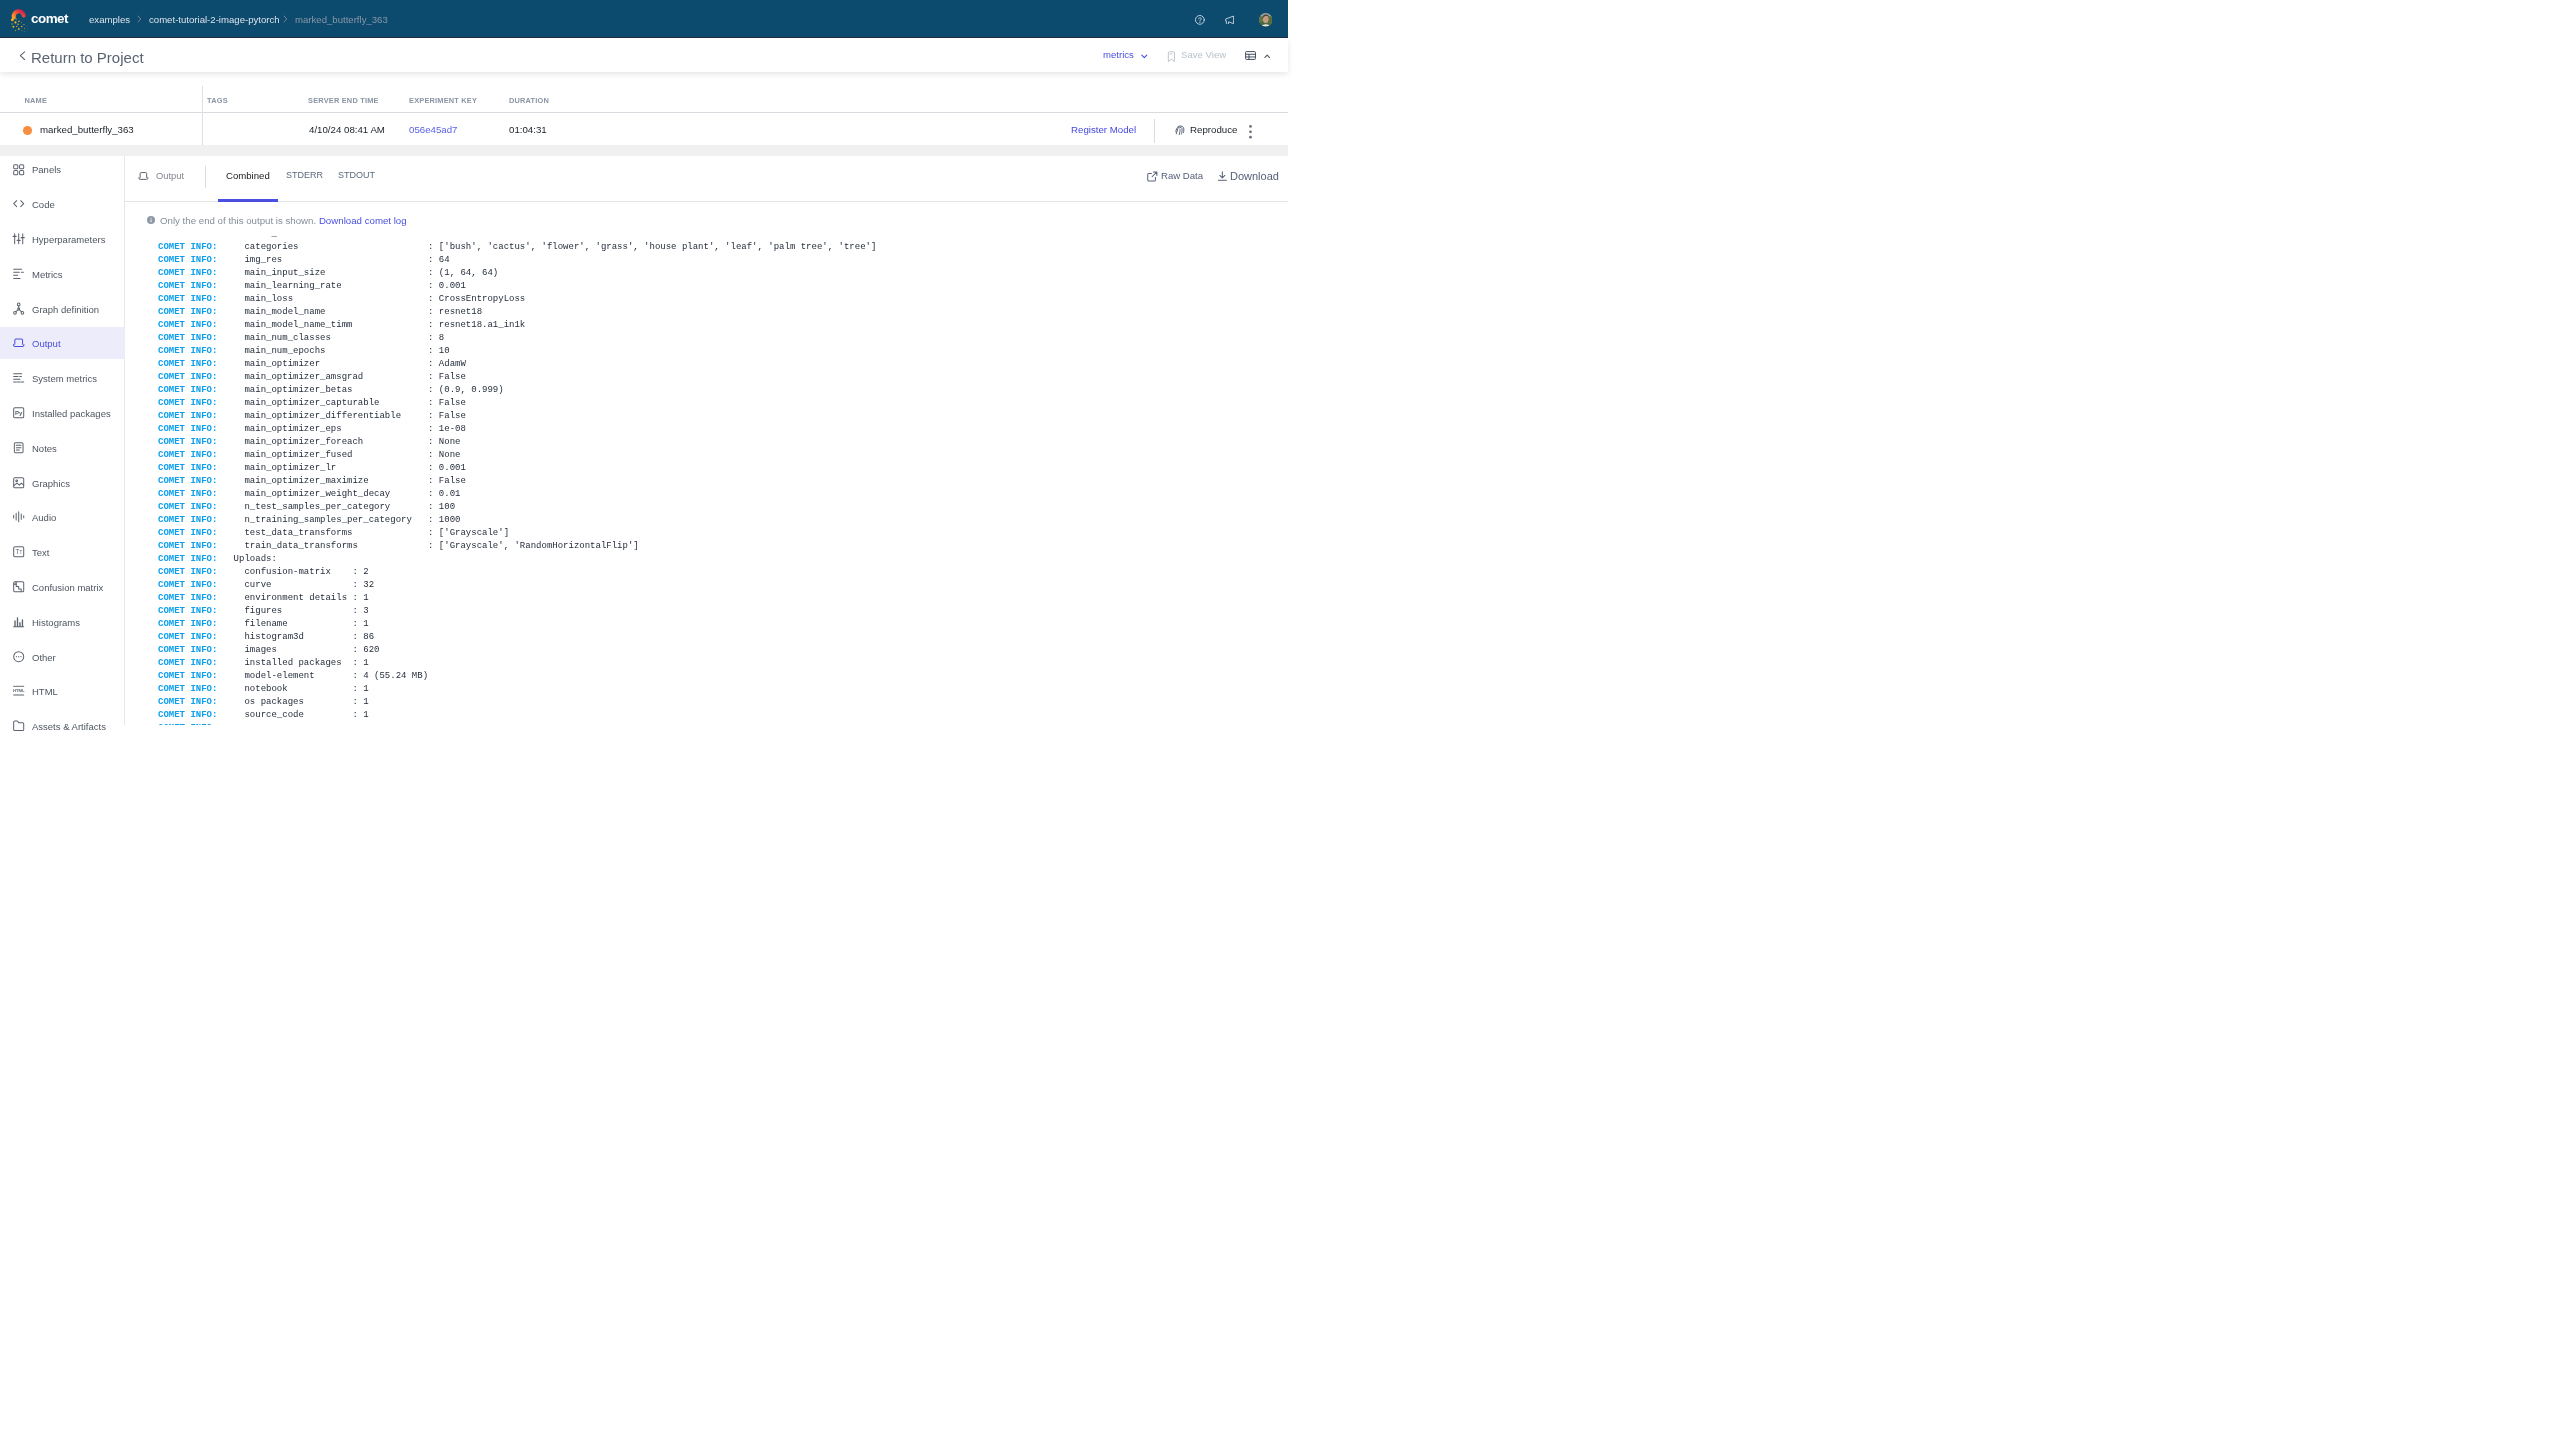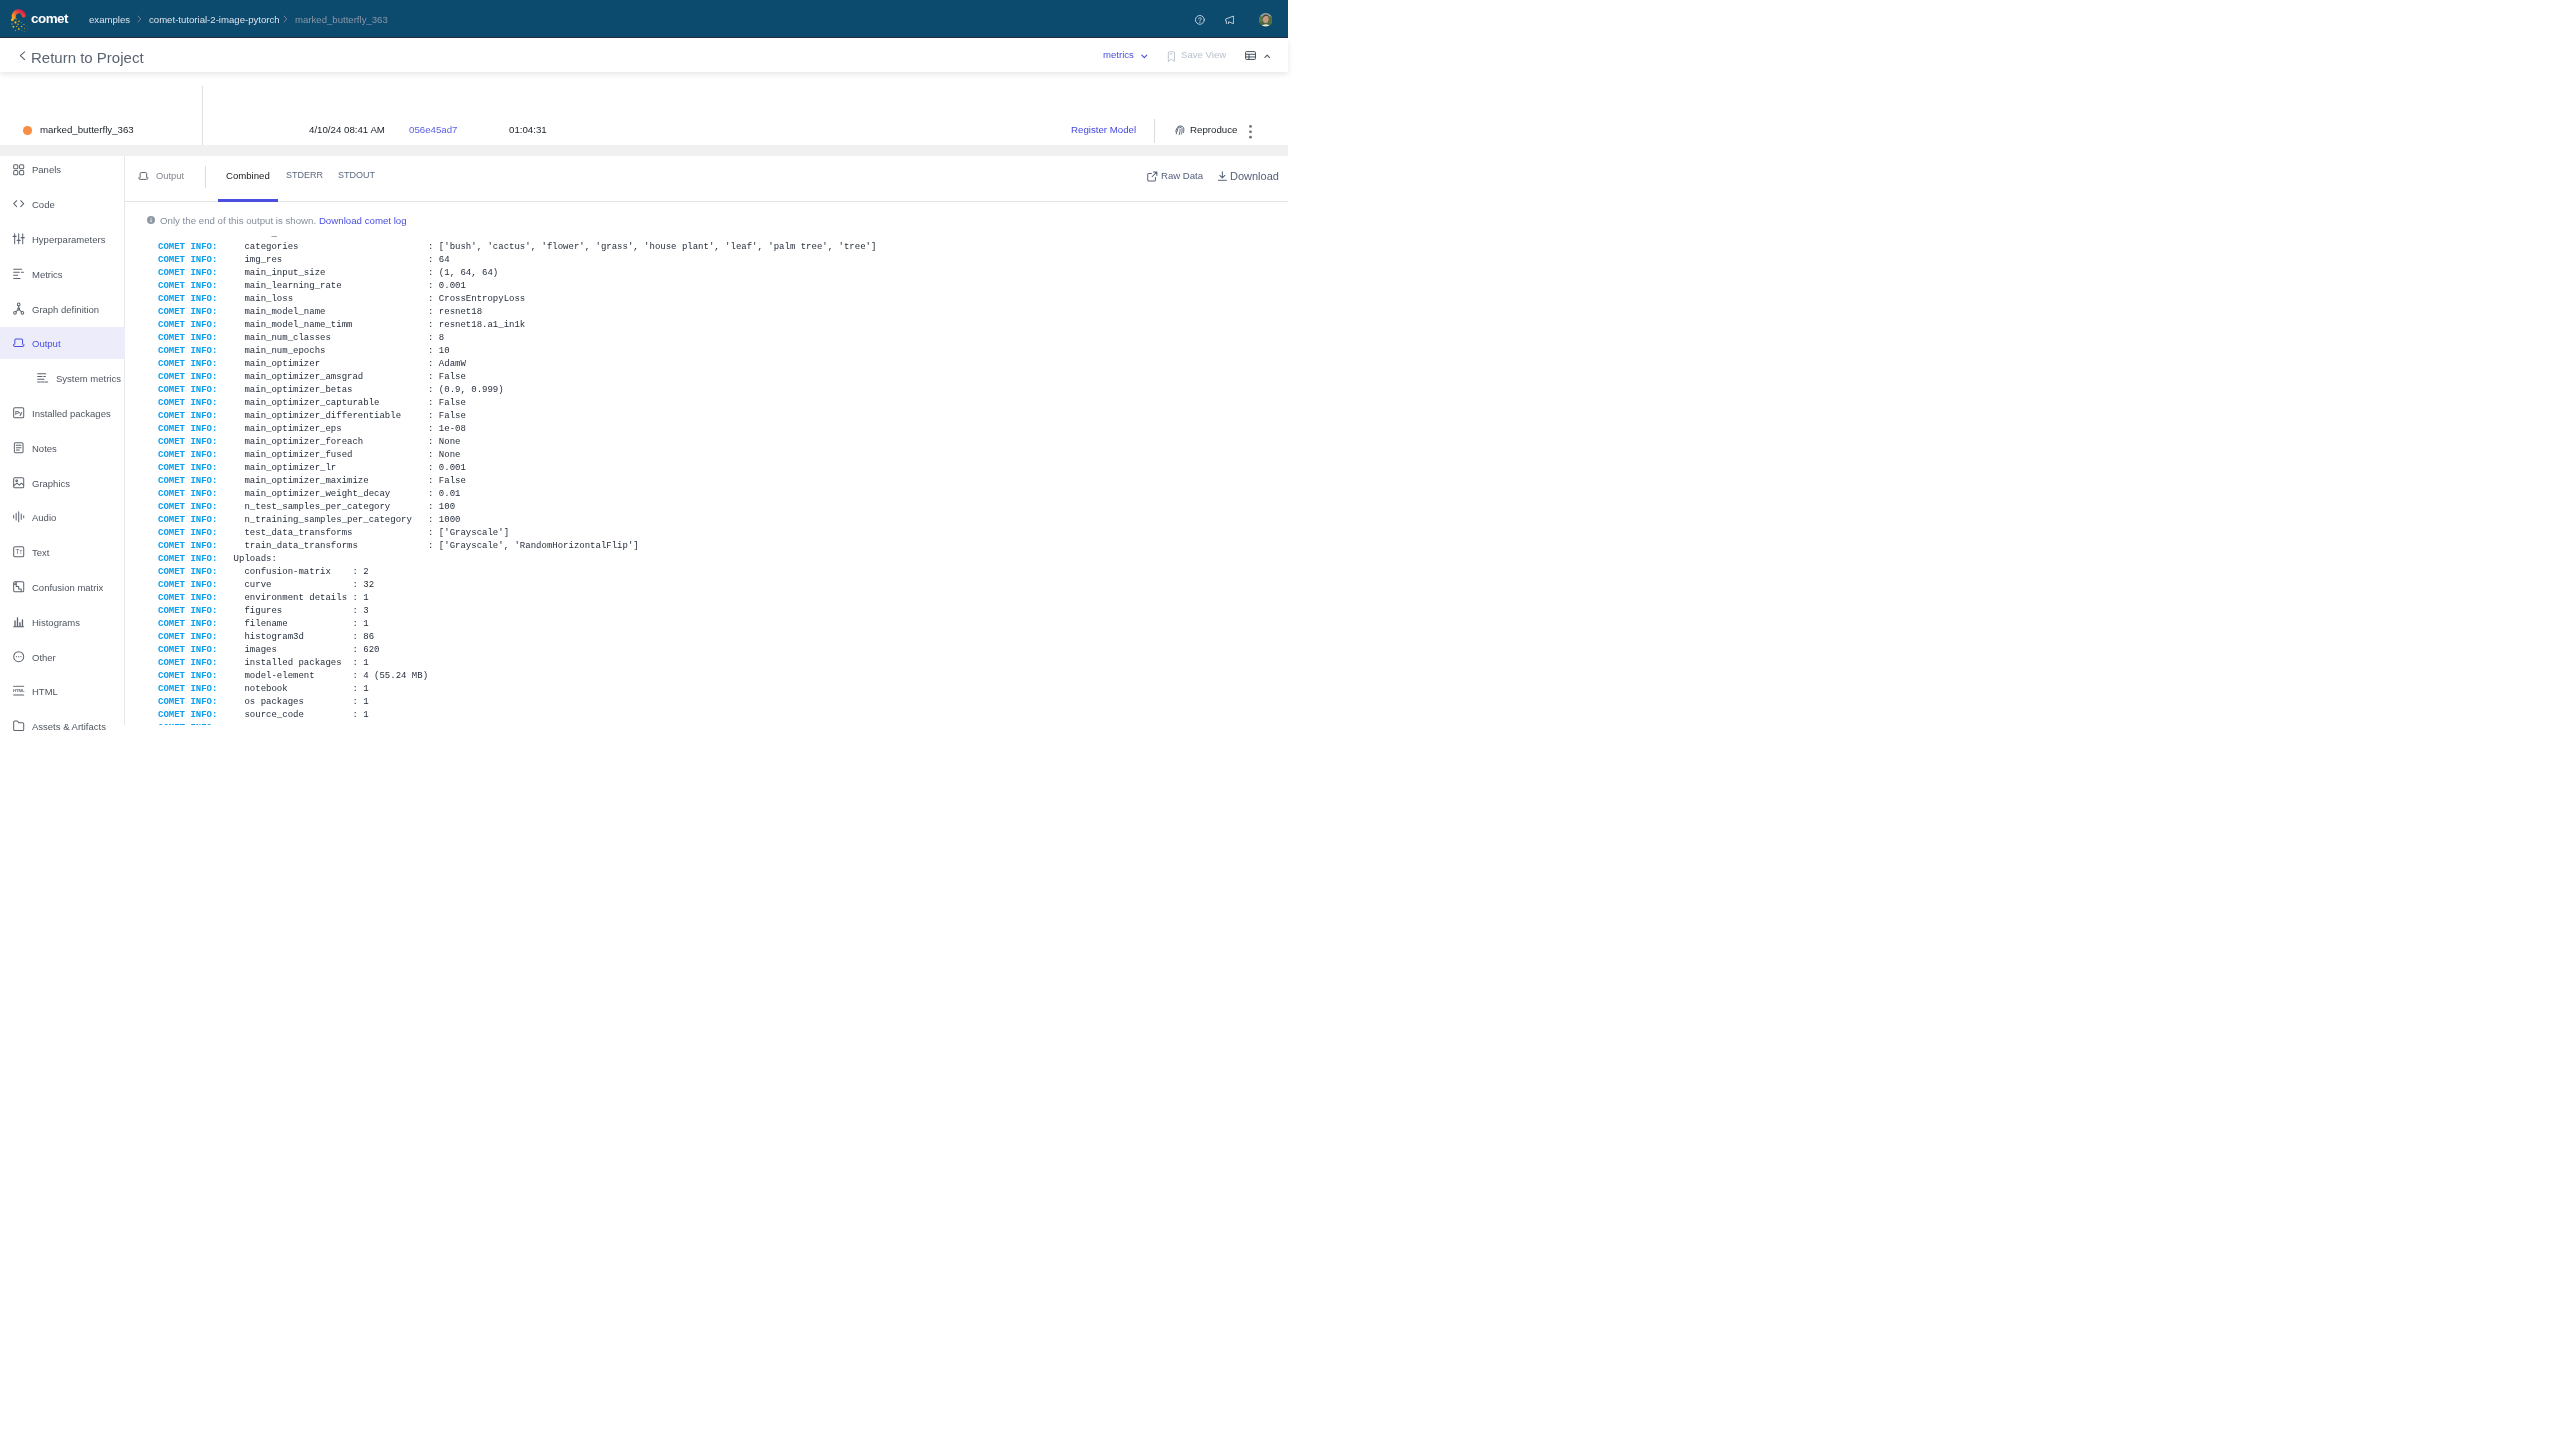--- a/index.html
+++ b/index.html
@@ -143,20 +143,27 @@
       <g stroke="#3f4a5c" stroke-width="1.45" fill="none">
         <rect x="0.9" y="0.9" width="14.7" height="11.7" rx="1.2"></rect>
         <path d="M0.9 4.9 H15.6 M0.9 8.9 H15.6 M5.9 4.9 V12.6"></path>
       </g>
     </svg>
   <svg width="6.7" height="4.7" viewBox="0 0 10 7" style="left:1264px; top:54px; position:fixed;" class="abs">
       <path d="M1.2 5.3 L4.75 1.6 L8.3 5.3" stroke="#4c5258" stroke-width="1.5" fill="none" stroke-linecap="round" stroke-linejoin="round"></path>
     </svg>
 </div>
 <div id="tcard">
+  <div id="thead">
+    <div class="hlabel" style="left:24.5px;">NAME</div>
+    <div class="hlabel" style="left:207px;">TAGS</div>
+    <div class="hlabel" style="left:308px;">SERVER END TIME</div>
+    <div class="hlabel" style="left:409px;">EXPERIMENT KEY</div>
+    <div class="hlabel" style="left:509px;">DURATION</div>
+  </div>
   <div id="vline1"></div>
   <div class="dot"></div>
   <div class="rowtxt" style="left:40px;">marked_butterfly_363</div>
   <div class="rowtxt" style="left:309px;">4/10/24 08:41 AM</div>
   <div class="rowtxt" style="left:409px; color:#5a61e8;">056e45ad7</div>
   <div class="rowtxt" style="left:509px;">01:04:31</div>
   <div class="rowtxt" style="left:1071px; color:#4348df;">Register Model</div>
   <div style="position:absolute; left:1154px; top:47px; width:0.7px; height:24px; background:#d9dce0;"></div>
   <svg width="10.7" height="11.4" viewBox="0 0 16 17" style="left:1175px; top:125px; position:fixed;" class="abs">
       <g stroke="#4b5668" stroke-width="1.35" fill="none" stroke-linecap="round">
@@ -228,21 +235,21 @@
     </div>
 <div class="sitem active" style="top:171px;">
       <svg width="13.4" height="13.4" viewBox="0 0 20 20">
         <g stroke="#4a4fe0" stroke-width="1.5" fill="none" stroke-linecap="round" stroke-linejoin="round">
           <path d="M4.2 12.5 V6.2 a1.8 1.8 0 0 1 1.8-1.8 h8 a1.8 1.8 0 0 1 1.8 1.8 v6.3"></path>
           <path d="M2.2 12.6 v1 a1.9 1.9 0 0 0 1.9 1.9 h11.8 a1.9 1.9 0 0 0 1.9-1.9 v-1"></path>
         </g>
       </svg>
       <span class="lbl">Output</span>
     </div>
-<div class="sitem" style="top:206px;margin-left:24px;">
+<div class="sitem" style="top:206px;">
       <svg width="13.4" height="13.4" viewBox="0 0 20 20">
         <g stroke="#5b626e" stroke-width="1.5" fill="none" stroke-linecap="round" stroke-linejoin="round">
           <path d="M2.5 4 H14.5 M2.5 8.2 H9 M11.5 8.2 H14 M2.5 12.4 H12"></path>
           <path d="M2.5 16.6 H17.5" stroke-dasharray="4.2 1.6"></path>
         </g>
       </svg>
       <span class="lbl">System metrics</span>
     </div>
 <div class="sitem" style="top:241px;">
       <svg width="13.4" height="13.4" viewBox="0 0 20 20">

